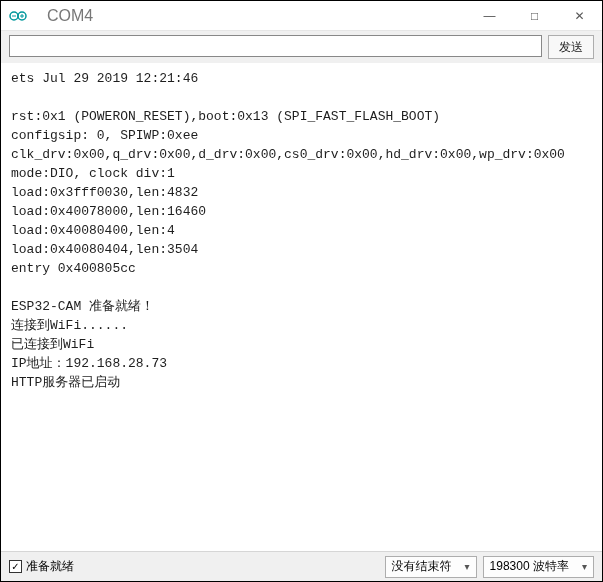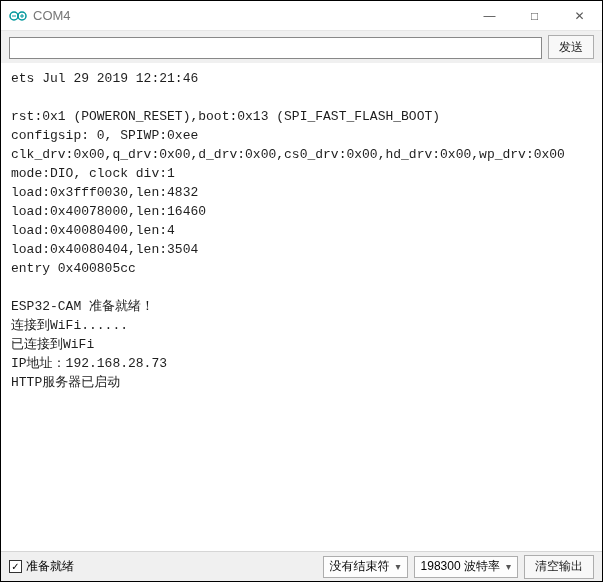--- a/index.html
+++ b/index.html
@@ -10,30 +10,30 @@
     background: #fff;
     display: flex; flex-direction: column;
   }
   .titlebar {
     height: 30px;
     background: #fff;
     display: flex; align-items: center;
     border-bottom: 1px solid #e6e6e6;
   }
   .titlebar .app-icon { margin-left: 8px; display: flex; align-items: center; }
-  .titlebar .title { margin-left: 6px; color: #777; font-size: 13px; }
+  .titlebar .title { margin-left: 20px; color: #777; font-size: 16px; }
   .titlebar .win-controls { margin-left: auto; display: flex; }
   .win-btn {
     width: 45px; height: 29px;
     display: flex; align-items: center; justify-content: center;
     color: #555; background: #fff;
   }
   .toolbar {
     height: 32px;
-    display: flex; align-items: flex-end;
+    display: flex; align-items: flex-start;
     padding: 4px 8px 4px 8px;
     background: #f0f0f0;
     gap: 6px;
   }
   .send-input {
     flex: 1; height: 22px;
     background: #fff;
     border: 1px solid #888;
     padding: 0 4px;
     font-family: inherit; font-size: 12px;
@@ -78,21 +78,21 @@
     background: #fff;
     display: flex; align-items: center; justify-content: center;
     font-size: 10px; line-height: 1;
   }
   .select {
     height: 22px;
     border: 1px solid #adadad;
     background: #fdfdfd;
     display: inline-flex; align-items: center;
     padding: 0 6px 0 6px;
-    gap: 6px;
+    gap: 13px;
     font-size: 12px;
     cursor: pointer;
   }
   .select .arrow { color: #555; font-size: 10px; }
   .spacer { flex: 1; }
 </style>
 </head>
 <body>
 
 <div class="window">
@@ -153,16 +153,15 @@
     </label>
     <span class="spacer"></span>
     <div class="select">
       <span>没有结束符</span>
       <span class="arrow">▾</span>
     </div>
     <div class="select">
       <span>198300 波特率</span>
       <span class="arrow">▾</span>
     </div>
-    <button class="btn">清空输出</button>
   </div>
 
 </div>
 
 </body></html>

